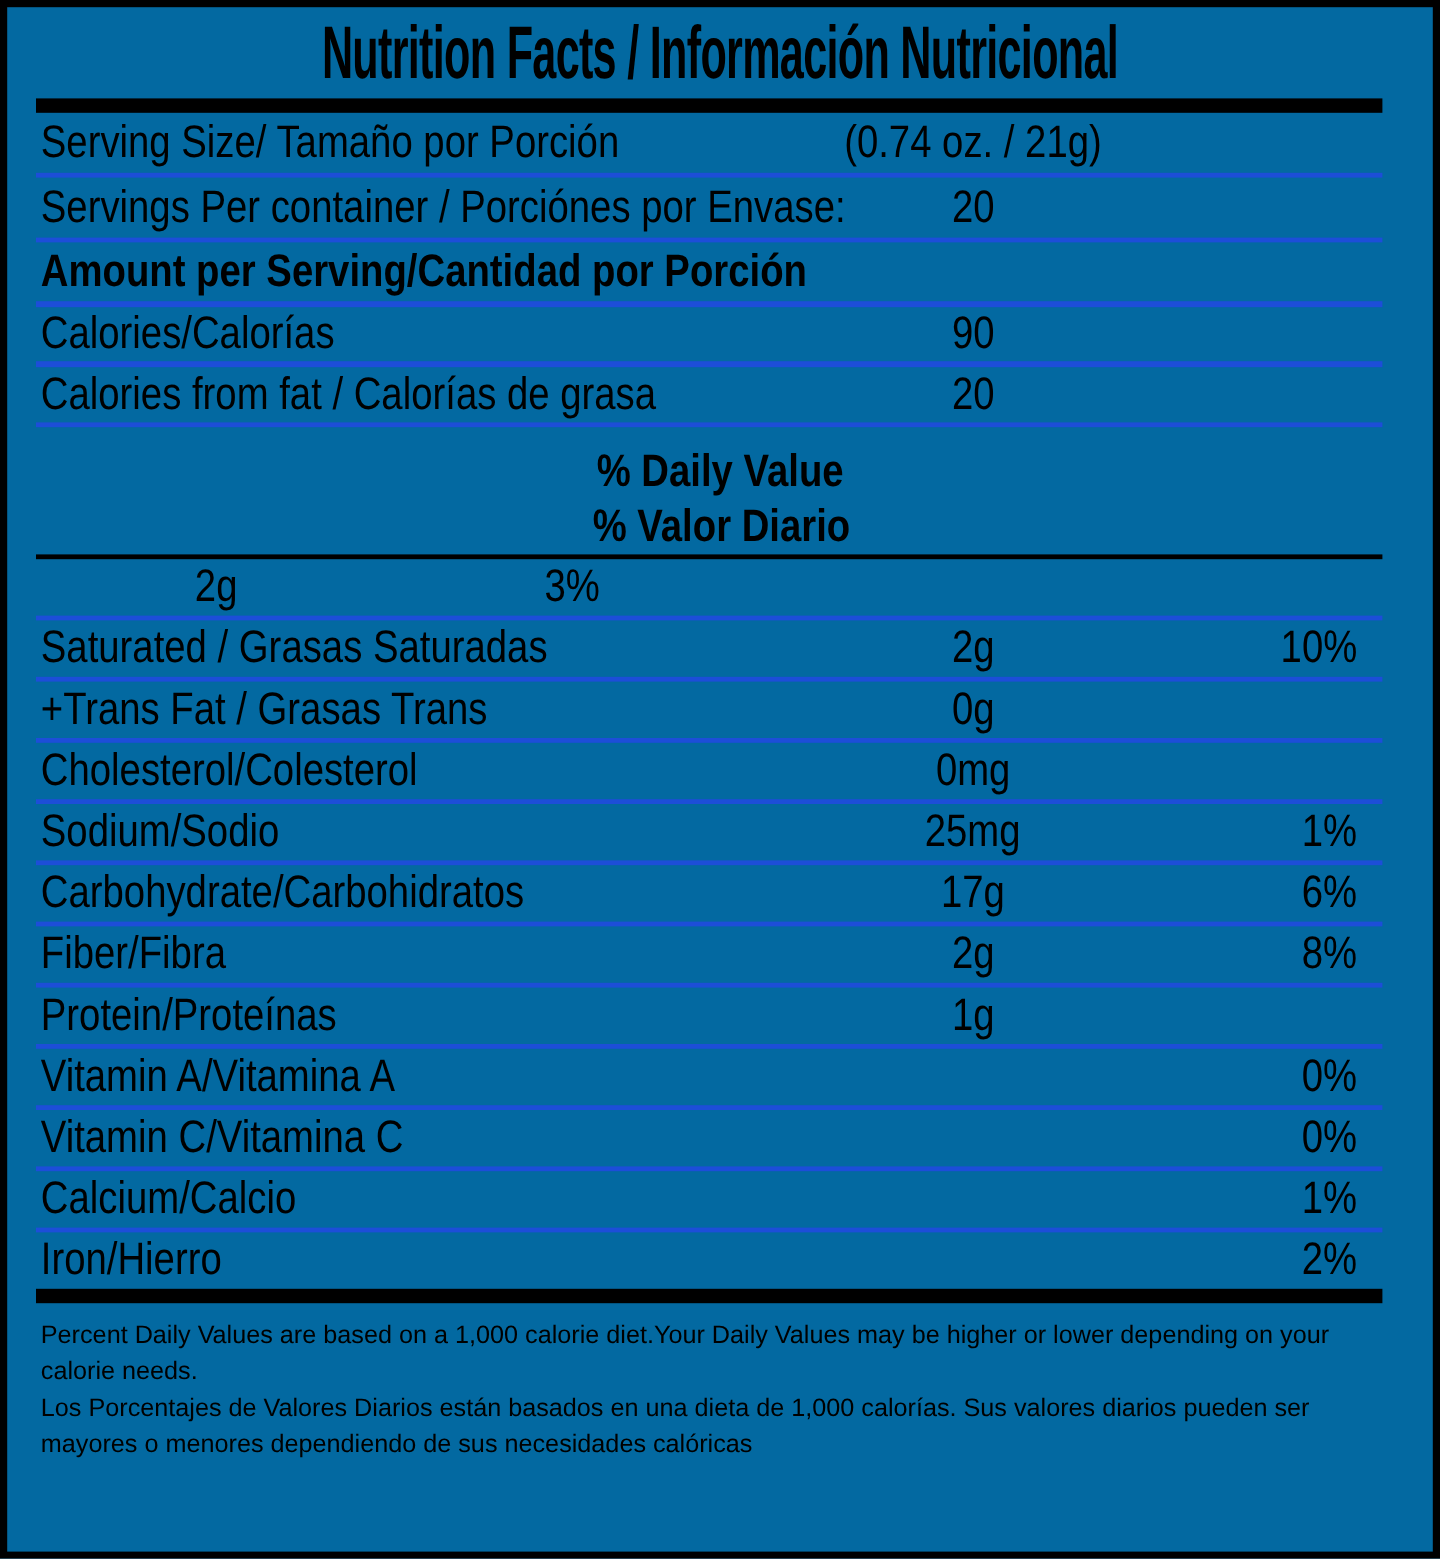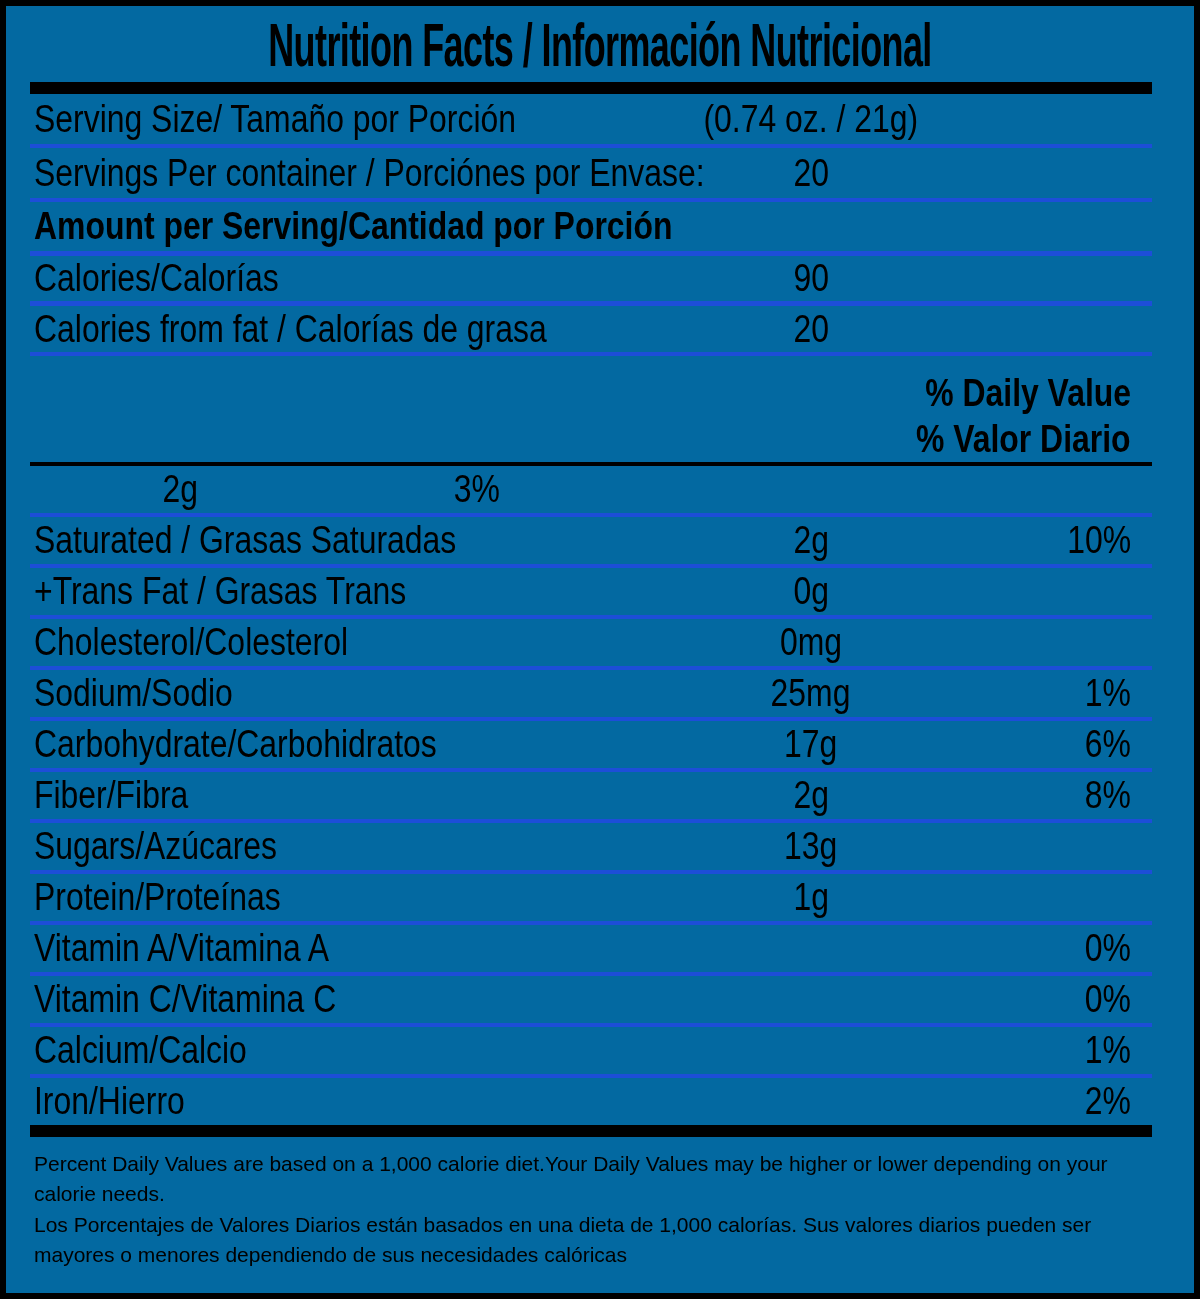--- a/index.html
+++ b/index.html
@@ -25,21 +25,21 @@
   .cell-label .tx{transform-origin:0 50%;}
   .cell-amount{width:300px;display:flex;justify-content:center;}
   .cell-amount .tx{transform-origin:50% 50%;}
   .cell-pct{width:170px;display:flex;justify-content:flex-end;}
   .cell-pct .tx{transform-origin:100% 50%;}
   .r-serving{height:50px;}
   .r-heading{height:49px;border-bottom-width:5px;font-weight:bold;}
   .r-cal1{height:45px;border-bottom-width:5px;}
   .r-cal2{height:46px;}
   .dv-block{border-bottom:4px solid #000000;padding:14px 21px 0 0;}
-  .dv-line{height:46px;display:flex;align-items:center;justify-content:flex-end;font-size:38px;font-weight:bold;}
+  .dv-line{height:46px;display:flex;align-items:center;justify-content:center;font-size:38px;font-weight:bold;}
   .dv-line .tx{transform-origin:100% 50%;}
   .nrow{height:47px;}
   .nrow-last{border-bottom:none;}
   .footnote{margin:0 42px 0 24px;padding:12px 0 0 4px;font-size:21px;line-height:1.45;}
   .footnote p{margin:0;}
 </style>
 </head>
 <body>
 
 <div class="label">
@@ -159,29 +159,20 @@
     <div class="row nrow">
       <div class="cell-label"><span class="tx">Fiber/Fibra</span></div>
       <div class="cell-amount">
           <span class="tx">2g</span>
         </div>
       <div class="cell-pct">
           <span class="tx">8%</span>
         </div>
     </div>
 
-    <div class="row nrow">
-      <div class="cell-label"><span class="tx">Sugars/Azúcares</span></div>
-      <div class="cell-amount">
-          <span class="tx">13g</span>
-        </div>
-      <div class="cell-pct">
-          <span class="tx"></span>
-        </div>
-    </div>
 
     <div class="row nrow">
       <div class="cell-label"><span class="tx">Protein/Proteínas</span></div>
       <div class="cell-amount">
           <span class="tx">1g</span>
         </div>
       <div class="cell-pct">
           <span class="tx"></span>
         </div>
     </div>

